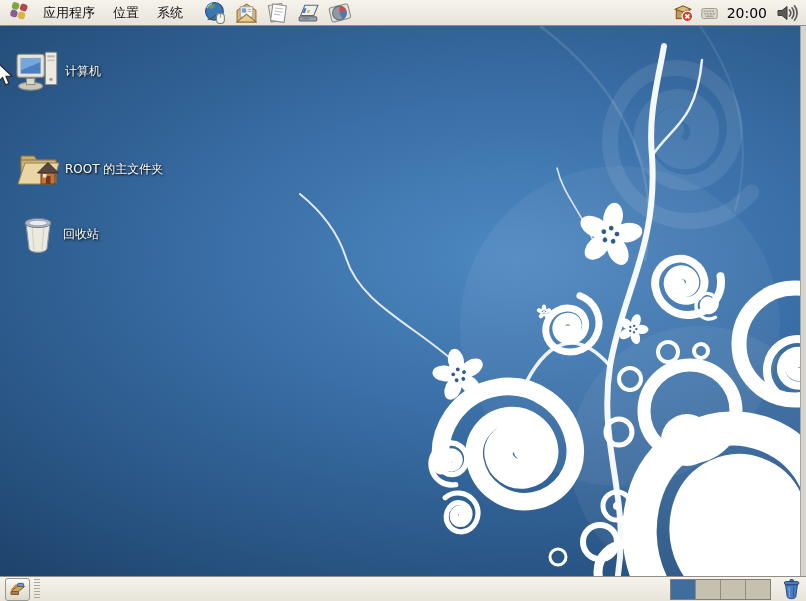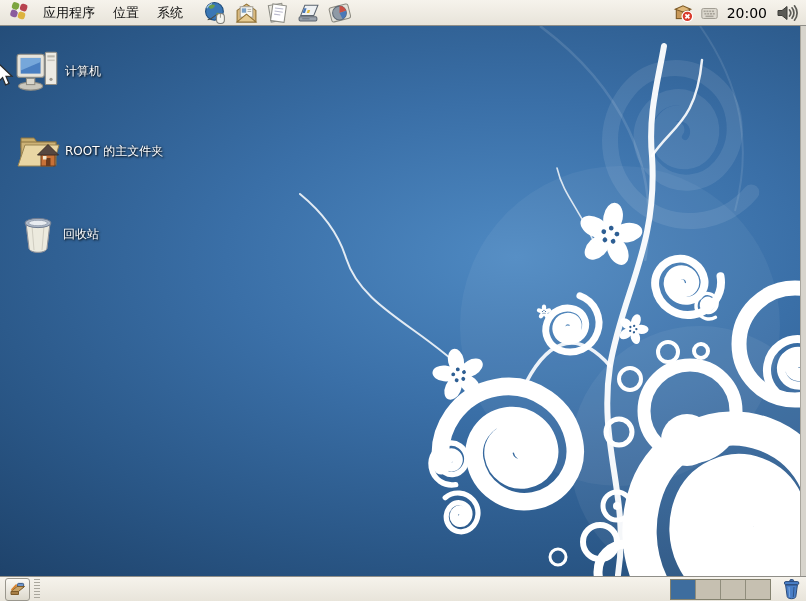--- a/index.html
+++ b/index.html
@@ -142,21 +142,21 @@
         <circle cx="33.5" cy="30" r="1.5" fill="#9a978e"></circle>
         <ellipse cx="14" cy="36.5" rx="11.5" ry="3.8" fill="#c9c6bc" stroke="#8f8c83"></ellipse>
         <rect x="10" y="29" width="8" height="6" fill="#d9d6cc" stroke="#8f8c83"></rect>
         <rect x="1" y="6" width="26" height="22" rx="2.5" fill="#e6e3da" stroke="#8f8c83"></rect>
         <rect x="4.5" y="9.5" width="19" height="15" fill="#4a7fc1"></rect>
         <path d="M4.5,9.5 h19 v4 l-19,8 z" fill="#85b4e2" opacity="0.75"></path>
       </svg>
       <span class="dlabel">计算机</span>
     </div>
 
-    <div class="dicon" style="top:102px;align-items:center;">
+    <div class="dicon" style="top:120px;align-items:center;">
       <svg width="46" height="46" viewBox="0 0 46 46">
         <path d="M5,10 h13 l3,4 h19 v6 H5 z" fill="#c9ae6e" stroke="#8a7340"></path>
         <rect x="5" y="14" width="35" height="23" fill="#cdb277" stroke="#8a7340"></rect>
         <path d="M2,38 L9,17 H43 L37,38 Z" fill="#e9d6a4" stroke="#9a8450"></path>
         <rect x="25" y="25" width="14" height="13" fill="#c87137" stroke="#6b3d1f"></rect>
         <path d="M21.5,27 L32,16.5 L42.5,27 Z" fill="#564740" stroke="#3a2d26"></path>
         <rect x="30" y="30" width="4.5" height="8" fill="#6b3a1d"></rect>
         <rect x="27" y="28" width="3.5" height="3.5" fill="#f2e8d0"></rect>
       </svg>
       <span class="dlabel">ROOT 的主文件夹</span>

